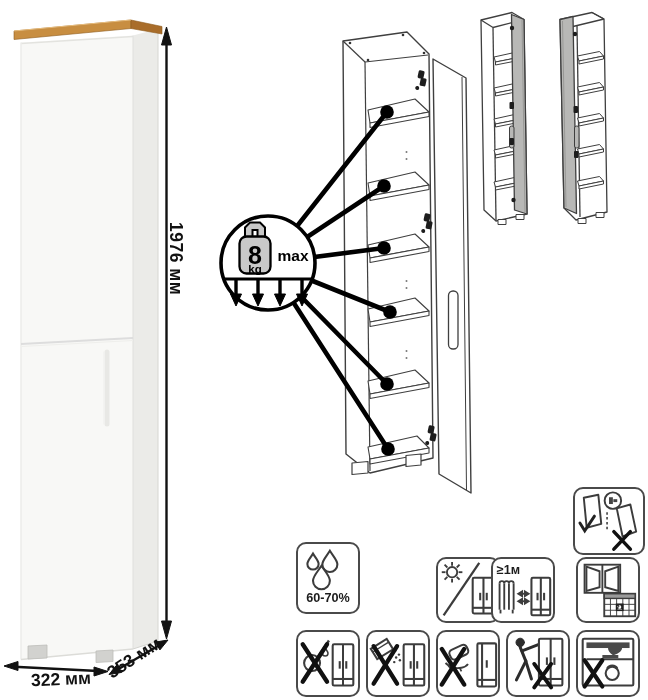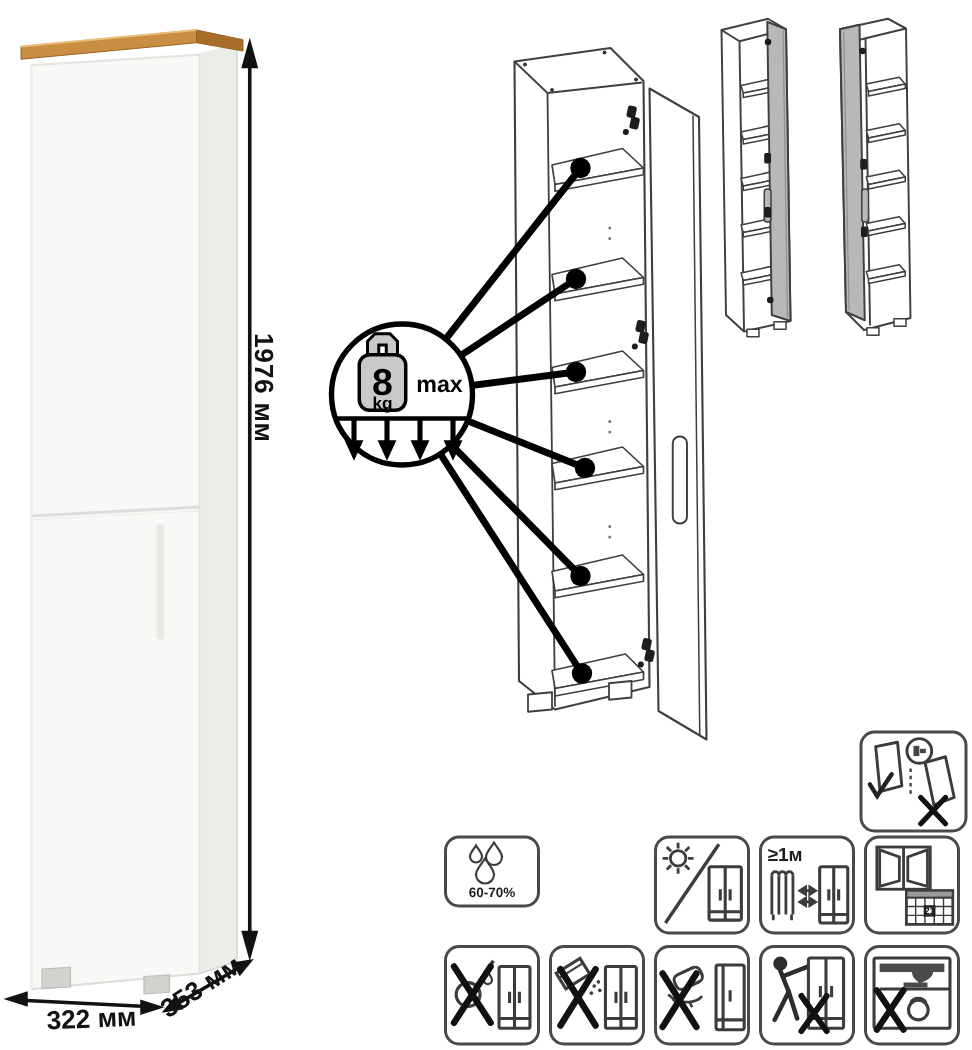--- a/index.html
+++ b/index.html
@@ -252,21 +252,21 @@
       <rect x="35" y="8.5" width="4" height="7" fill="#444"></rect>
         <rect x="39.5" y="10.5" width="4" height="3" fill="#444"></rect>
       <line x1="33" y1="24" x2="33" y2="44" stroke="#3c3c3c" stroke-width="1.6" stroke-dasharray="2.5,2.5"></line>
       <g stroke="#111" stroke-width="3.6" stroke-linecap="round">
         <line x1="40" y1="44" x2="57" y2="62"></line>
           <line x1="57" y1="44" x2="40" y2="62"></line>
       </g>
     </svg>
   </div>
 
-  <div class="icon-cell" style="left:296px;top:557px;width:64px;height:48px">
+  <div class="icon-cell" style="left:296px;top:542px;width:64px;height:72px">
     <svg viewBox="0 0 64 66">
       <g stroke="#3c3c3c" stroke-width="2.2" fill="#fff">
         <path d="M16,7 c-3,5 -6,7.5 -6,11 a6,6 0 0 0 12,0 c0,-3.5 -3,-6 -6,-11 Z"></path>
         <path d="M34,4 c-4,6.5 -8,10 -8,14.5 a8,8 0 0 0 16,0 C42,14 38,10.5 34,4 Z"></path>
         <path d="M25,20 c-4.5,7 -9,11 -9,16 a9,9 0 0 0 18,0 C34,31 29.5,27 25,20 Z"></path>
       </g>
       <text x="32" y="59" font-size="13.5" font-weight="bold" text-anchor="middle" fill="#1c1c1c">60-70%</text>
     </svg>
   </div>
 
@@ -288,21 +288,21 @@
         <rect x="37" y="20" width="23" height="38" rx="1.5"></rect>
         <line x1="48.5" y1="20" x2="48.5" y2="58"></line>
         <line x1="45" y1="36" x2="45" y2="44"></line>
           <line x1="52" y1="36" x2="52" y2="44"></line>
         <line x1="37" y1="52" x2="60" y2="52"></line>
       </g>
       <line x1="6" y1="60" x2="44" y2="4" stroke="#3c3c3c" stroke-width="2.4"></line>
     </svg>
   </div>
 
-  <div class="icon-cell" style="left:506px;top:557px;width:64px;height:66px">
+  <div class="icon-cell" style="left:491px;top:557px;width:64px;height:66px">
     <svg viewBox="0 0 64 66">
       <text x="4" y="16" font-size="13.5" font-weight="bold" fill="#1c1c1c">≥1м</text>
       <g stroke="#3c3c3c" stroke-width="2" fill="none">
         <line x1="7" y1="26" x2="7" y2="54"></line>
           <line x1="12" y1="26" x2="12" y2="54"></line>
         <line x1="17" y1="26" x2="17" y2="54"></line>
           <line x1="22" y1="26" x2="22" y2="54"></line>
         <path d="M7,26 a2.5,2.5 0 0 1 5,0 M12,26 a2.5,2.5 0 0 1 5,0 M17,26 a2.5,2.5 0 0 1 5,0"></path>
         <line x1="8" y1="54" x2="8" y2="58"></line>
           <line x1="21" y1="54" x2="21" y2="58"></line>

